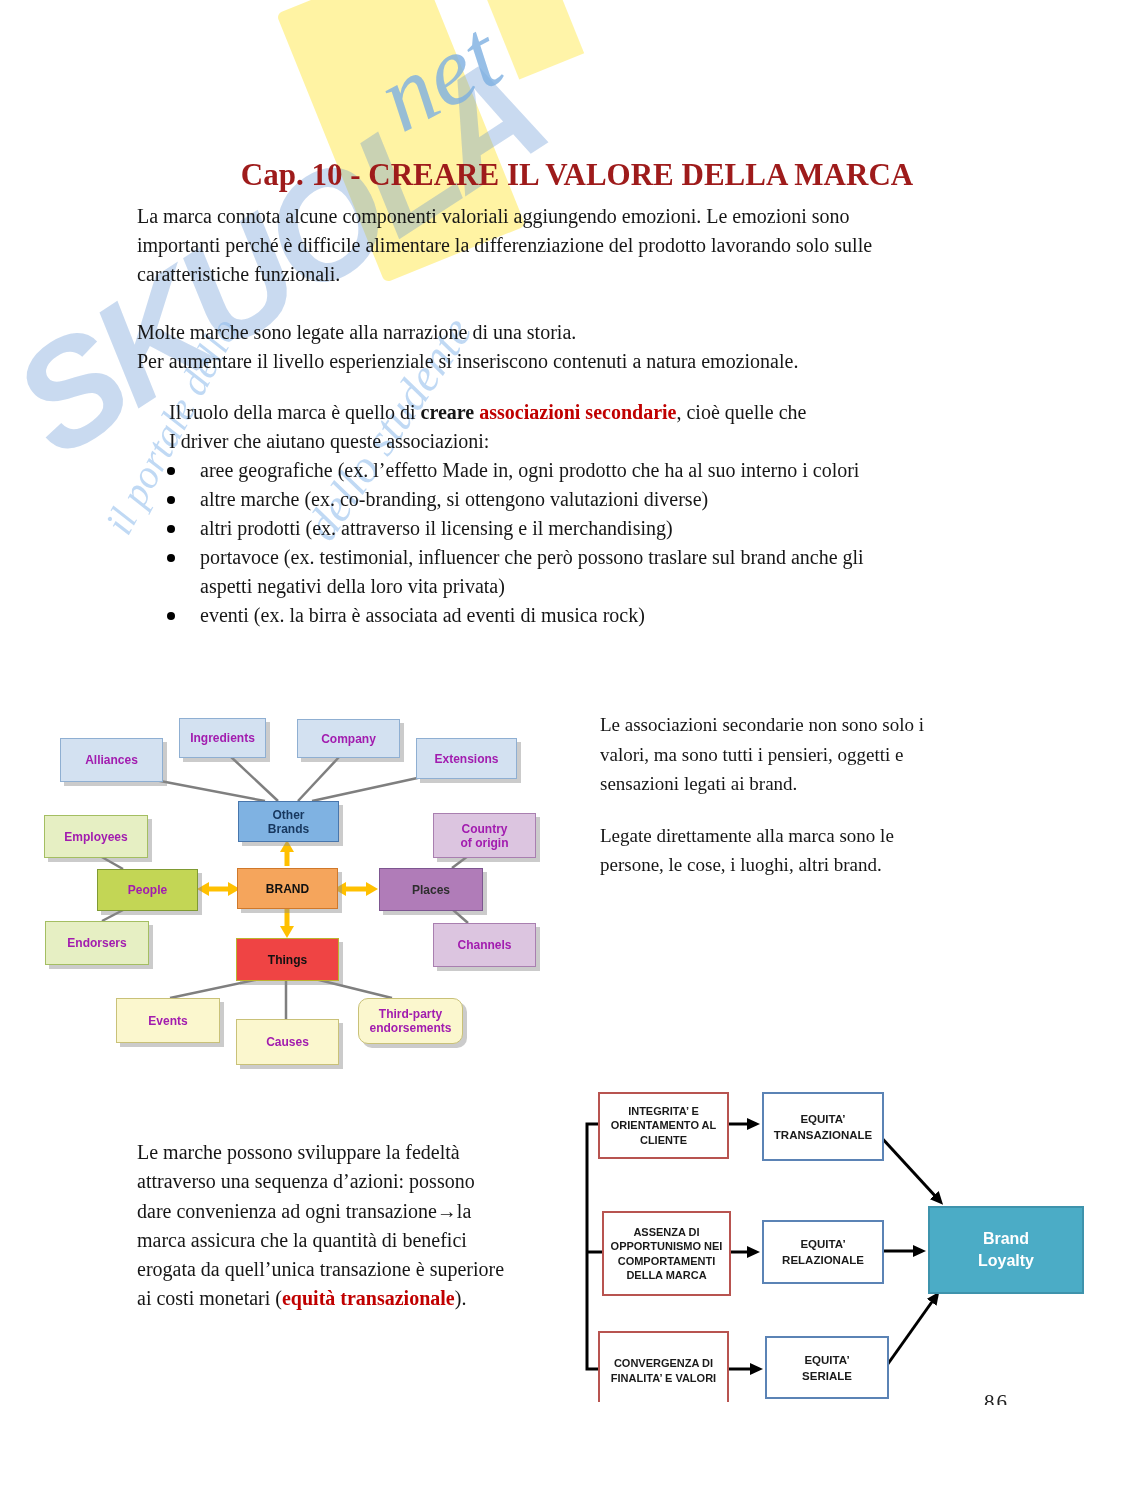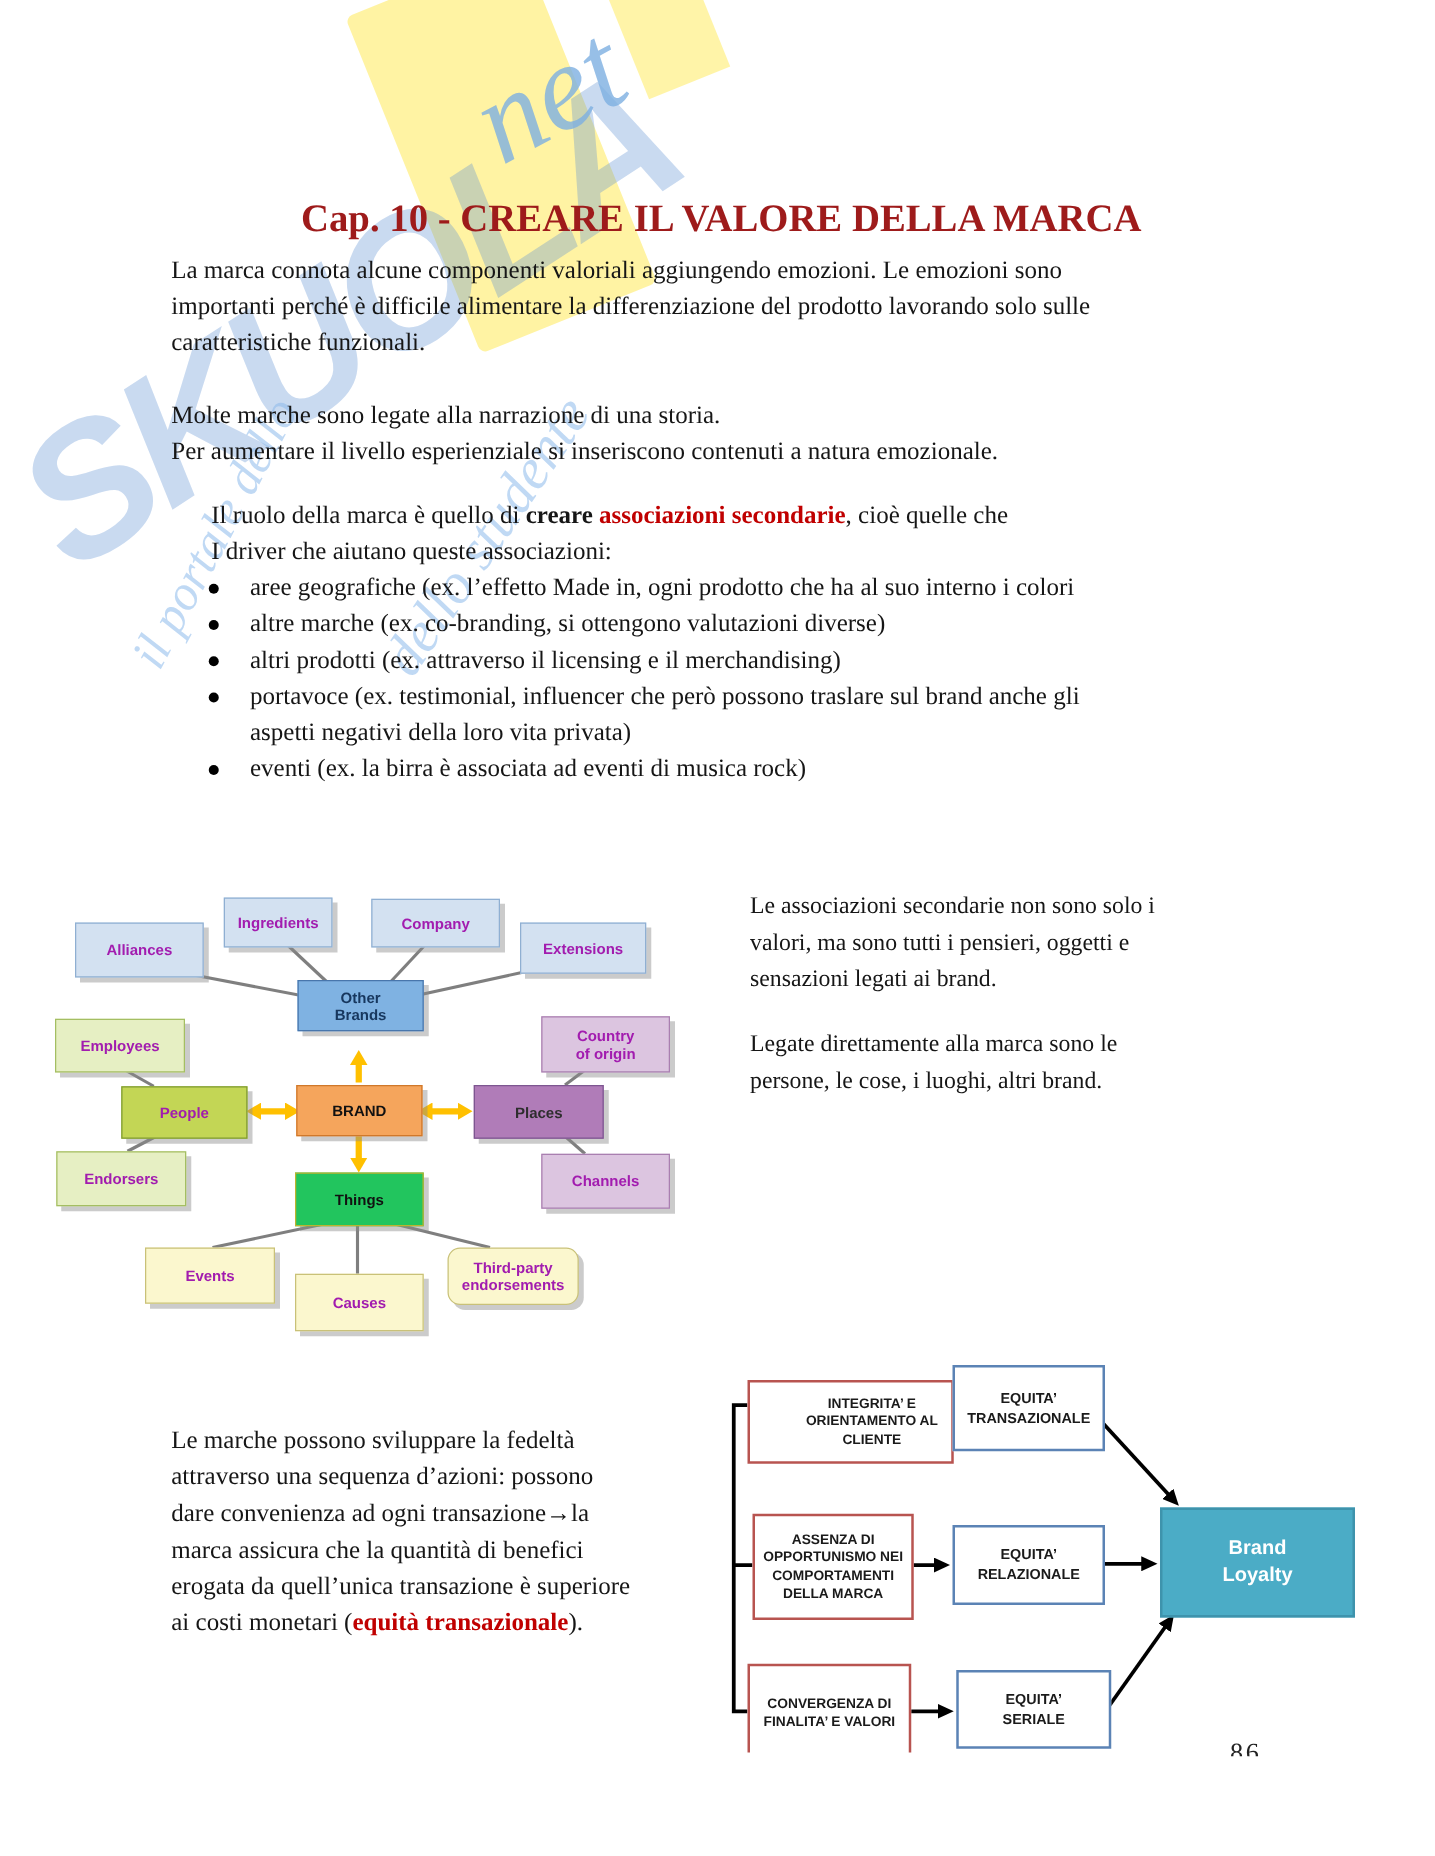--- a/index.html
+++ b/index.html
@@ -41,27 +41,27 @@
   .dbox{position:absolute;display:flex;align-items:center;justify-content:center;text-align:center;
         font-family:"Liberation Sans",sans-serif;font-weight:bold;font-size:12px;line-height:14px;
         color:#a21caf;white-space:pre-line;border:1px solid #888;box-shadow:4px 4px 0 rgba(140,140,140,0.45);}
   .c-blue {background:#D3E1F1;border-color:#8FAFD2;}
   .c-bblue{background:#7FB2E2;border-color:#4876AC;color:#17375E;}
   .c-lgrn {background:#E6EFC3;border-color:#A4BE62;}
   .c-grn  {background:#C3D655;border-color:#7F9A33;}
   .c-org  {background:#F5A55C;border-color:#D0782A;color:#111;}
   .c-lpur {background:#DCC5E0;border-color:#A97FB0;}
   .c-pur  {background:#B07CB8;border-color:#7D5690;color:#2e2e2e;}
-  .c-yel  {background:#22c55e;border-color:#BDB32F;color:#111;}
+  .c-yel  {background:#ef4444;border-color:#BDB32F;color:#111;}
   .c-lyel {background:#FBF7CE;border-color:#C9C178;}
   .d-alliances{left:20px;top:32px;width:101px;height:42px;}
   .d-ingredients{left:139px;top:12px;width:85px;height:38px;}
   .d-company{left:257px;top:13px;width:101px;height:37px;}
   .d-extensions{left:376px;top:32px;width:99px;height:39px;}
-  .d-other{left:198px;top:78px;width:99px;height:39px;}
+  .d-other{left:198px;top:95px;width:99px;height:39px;}
   .d-employees{left:4px;top:109px;width:102px;height:41px;}
   .d-people{left:57px;top:163px;width:99px;height:40px;}
   .d-endorsers{left:5px;top:215px;width:102px;height:42px;}
   .d-brand{left:197px;top:162px;width:99px;height:39px;}
   .d-country{left:393px;top:107px;width:101px;height:43px;}
   .d-places{left:339px;top:162px;width:102px;height:41px;}
   .d-channels{left:393px;top:217px;width:101px;height:42px;}
   .d-things{left:196px;top:232px;width:101px;height:41px;}
   .d-events{left:76px;top:292px;width:102px;height:43px;}
   .d-causes{left:196px;top:313px;width:101px;height:44px;}
@@ -76,21 +76,21 @@
 
   
   .flowchart{position:absolute;left:583px;top:1088px;width:545px;height:314px;overflow:hidden;}
   .flowchart svg{position:absolute;left:0;top:0;}
   .fbox{position:absolute;background:#fff;display:flex;align-items:center;justify-content:center;
         text-align:center;font-family:"Liberation Sans",sans-serif;font-weight:bold;color:#1a1a1a;
         white-space:pre-line;}
   .fbox-red{border:2px solid #B85450;font-size:11px;line-height:14.5px;}
   .fbox-blue{border:2px solid #5B83B5;font-size:11.5px;line-height:16px;}
   .fbox-teal{background:#4BACC6;border:2px solid #3E93AC;color:#ffffff;font-size:16px;line-height:22px;}
-  .fb1{left:15px;top:16px;width:127px;height:63px;padding-left:34px;}
+  .fb1{left:15px;top:4px;width:127px;height:63px;}
   .fb2{left:19px;top:123px;width:125px;height:81px;}
   .fb3{left:15px;top:243px;width:127px;height:75px;}
   .fm1{left:179px;top:4px;width:118px;height:65px;}
   .fm2{left:179px;top:132px;width:118px;height:60px;}
   .fm3{left:182px;top:248px;width:120px;height:59px;}
   .floy{left:345px;top:118px;width:152px;height:84px;}
 
   
   .page-num{position:absolute;left:984px;top:1392px;width:46px;height:13px;overflow:hidden;
             font-size:21px;line-height:21px;letter-spacing:2px;color:#222;}

